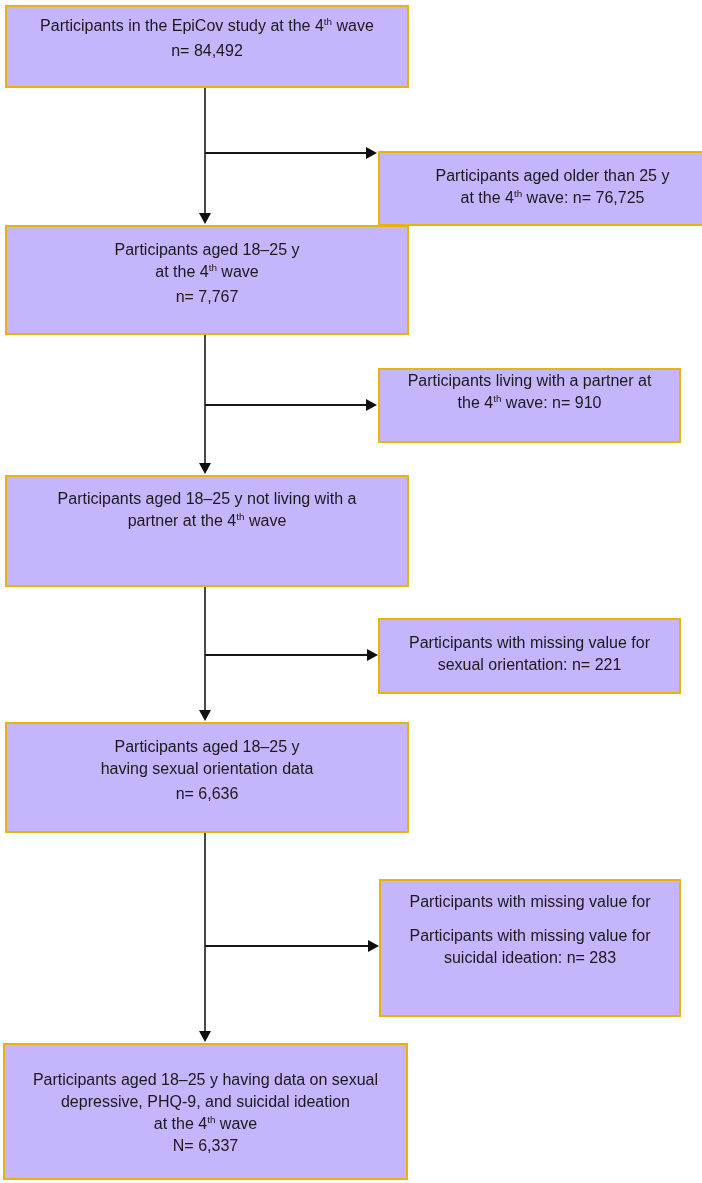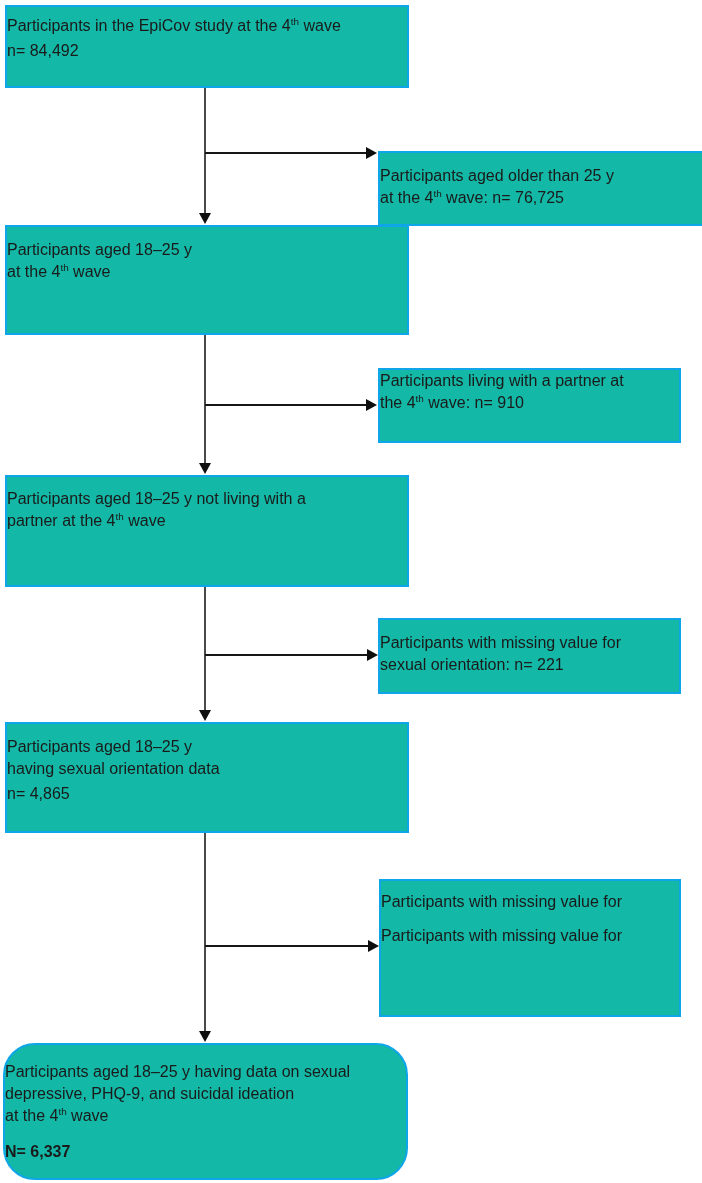--- a/index.html
+++ b/index.html
@@ -10,26 +10,27 @@
     height: 1183px;
     background: #ffffff;
     font-family: "Liberation Sans", "DejaVu Sans", sans-serif;
     font-size: 16px;
     line-height: 22px;
     color: #1a1a1a;
     overflow: hidden;
   }
   .fbox {
     position: absolute;
-    border: 2px solid #0ea5e9;
-    background: #14b8a6;
+    border: 2px solid #eab308;
+    background: #c4b5fd;
+    text-align: center;
   }
   .bline { display: block; }
   .count { margin-top: 3px; }
-  .count-b { margin-top: 14px; font-weight: bold; }
+  .count-b { font-weight: normal; }
   .para2 { margin-top: 12px; }
   sup { font-size: 0.62em; line-height: 0; vertical-align: super; }
   .vline { position: absolute; width: 1.5px; background: #4a4a4a; }
   .hline { position: absolute; height: 1.8px; background: #161616; }
   .ah-down {
     position: absolute; width: 0; height: 0;
     border-left: 6px solid transparent;
     border-right: 6px solid transparent;
     border-top: 11px solid #0e0e0e;
   }
@@ -57,20 +58,21 @@
   <div class="ah-right" style="left:366px; top:147px;"></div>
 
   <div class="fbox" style="left:378px; top:115px; width:349px; height:75px; padding-top:12px;margin-top:36px;">
     <span class="bline">Participants aged older than 25 y</span>
     <span class="bline"><span>at the 4</span><sup>th</sup><span> wave: n= 76,725</span></span>
   </div>
 
   <div class="fbox" style="left:5px; top:225px; width:404px; height:110px; padding-top:12px;">
     <span class="bline">Participants aged 18–25 y</span>
     <span class="bline"><span>at the 4</span><sup>th</sup><span> wave</span></span>
+    <span class="bline count">n= 7,767</span>
   </div>
 
   <div class="vline" style="left:204px; top:335px; height:129px;"></div>
   <div class="ah-down" style="left:199px; top:463px;"></div>
 
   <div class="hline" style="left:205px; top:404px; width:162px;"></div>
   <div class="ah-right" style="left:366px; top:399px;"></div>
 
   <div class="fbox" style="left:378px; top:368px; width:303px; height:75px; ">
     <span class="bline">Participants living with a partner at</span>
@@ -89,34 +91,35 @@
   <div class="ah-right" style="left:367px; top:649px;"></div>
 
   <div class="fbox" style="left:378px; top:618px; width:303px; height:76px; padding-top:12px;">
     <span class="bline">Participants with missing value for</span>
     <span class="bline">sexual orientation: n= 221</span>
   </div>
 
   <div class="fbox" style="left:5px; top:722px; width:404px; height:111px; padding-top:12px;">
     <span class="bline">Participants aged 18–25 y</span>
     <span class="bline">having sexual orientation data</span>
-    <span class="bline count">n= 4,865</span>
+    <span class="bline count">n= 6,636</span>
   </div>
 
   <div class="vline" style="left:204px; top:833px; height:199px;"></div>
   <div class="ah-down" style="left:199px; top:1031px;"></div>
 
   <div class="hline" style="left:205px; top:945px; width:164px;"></div>
   <div class="ah-right" style="left:368px; top:940px;"></div>
 
   <div class="fbox" style="left:379px; top:879px; width:302px; height:138px; padding-top:10px;">
     <span class="bline">Participants with missing value for</span>
     <span class="bline para2">Participants with missing value for</span>
+    <span class="bline">suicidal ideation: n= 283</span>
   </div>
 
-  <div class="fbox" style="left:3px; top:1043px; width:405px; height:137px; padding-top:16px;border-radius:32px;">
+  <div class="fbox" style="left:3px; top:1043px; width:405px; height:137px; padding-top:24px;">
     <span class="bline">Participants aged 18–25 y having data on sexual</span>
     <span class="bline">depressive, PHQ-9, and suicidal ideation</span>
     <span class="bline"><span>at the 4</span><sup>th</sup><span> wave</span></span>
     <span class="bline count-b">N= 6,337</span>
   </div>
 
 </div>
 
 </body></html>

